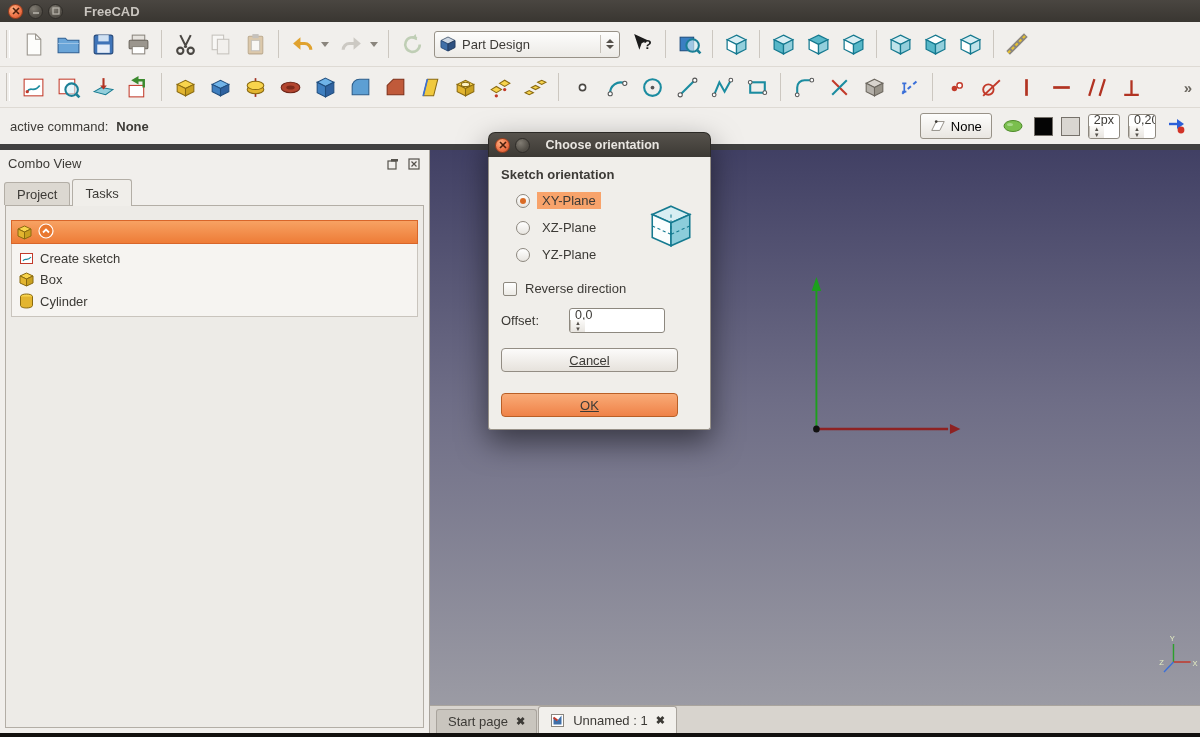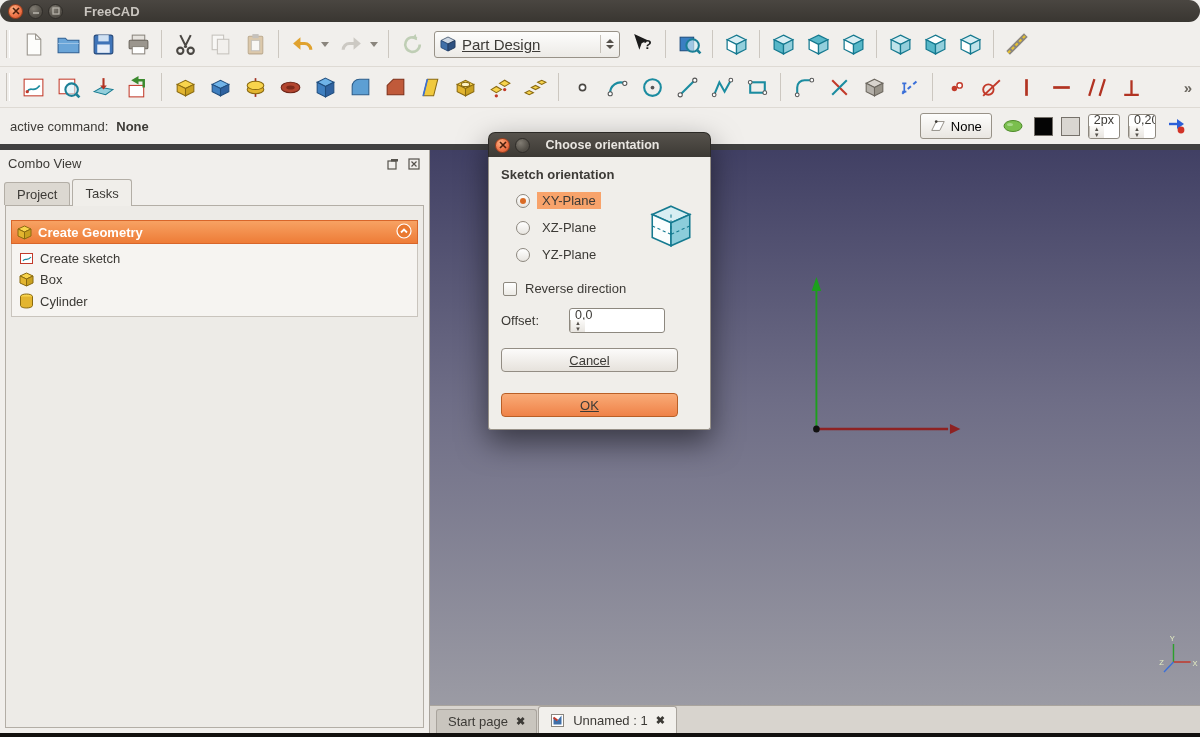--- a/index.html
+++ b/index.html
@@ -2,38 +2,38 @@
 <html><head>
 <meta charset="utf-8">
 <style>
   * { margin:0; padding:0; box-sizing:border-box; }
   html,body { width:1200px; height:737px; }
   body { font-family:"Liberation Sans", sans-serif; font-size:13px; color:#3c3a36; background:#12100e; position:relative; overflow:hidden; }
 
   .app { position:absolute; left:0; top:0; width:1200px; height:733px; display:flex; flex-direction:column; background:#f1efec; }
 
   
-  .titlebar { height:22px; background:linear-gradient(#4a4641,#393631); display:flex; align-items:center; padding:0 8px; gap:5px; flex:none;border-radius:11px; }
+  .titlebar { height:22px; background:linear-gradient(#4a4641,#393631); display:flex; align-items:center; padding:0 8px; gap:5px; flex:none; }
   .winbtn { width:15px; height:15px; border-radius:50%; display:flex; align-items:center; justify-content:center; flex:none; }
   .winbtn.close { background:radial-gradient(circle at 35% 30%, #fcae7f, #ee7146 60%, #c2522a); border:1px solid #9e3e1c; }
   .winbtn.aux { background:radial-gradient(circle at 35% 30%, #817c73, #524e47 65%); border:1px solid #2f2c28; }
   .wtitle { color:#c9c5bf; font-weight:bold; margin-left:16px; }
 
   
   .toolbar { display:flex; align-items:center; padding:0 4px; gap:1px; border-bottom:1px solid #dedad4; background:#f1efec; flex:none; }
   .row1 { height:45px; }
   .row2 { height:41px; }
   .grip { width:4px; height:28px; border-left:1px solid #c9c4bd; border-right:1px solid #ffffff; margin:0 5px 0 2px; flex:none; }
   .tb { width:34px; height:34px; border:0; background:transparent; display:flex; align-items:center; justify-content:center; padding:0; border-radius:3px; flex:none; }
   .ic { width:25px; height:25px; }
   .dim { opacity:.5; }
   .sep { width:1px; height:28px; background:#ccc7c0; margin:0 5px; flex:none; }
   .caret { width:0; height:0; border-left:4px solid transparent; border-right:4px solid transparent; border-top:5px solid #8a857d; margin:0 4px 0 1px; flex:none; }
   .wbcombo { height:27px; width:186px; border:1px solid #989288; border-radius:3px; background:linear-gradient(#fdfdfc,#eceae6); display:flex; align-items:center; gap:6px; padding:0 5px; margin:0 4px; flex:none; }
-  .wbtext { flex:1; font-size:15px;text-decoration:underline; }
+  .wbtext { flex:1; font-size:13px; }
   .combo-arrows { display:flex; flex-direction:column; gap:2px; padding-left:5px; border-left:1px solid #c5c0b8; height:18px; justify-content:center; }
   .combo-arrows i { display:block; width:0; height:0; border-left:4px solid transparent; border-right:4px solid transparent; }
   .combo-arrows .up { border-bottom:4px solid #55514b; }
   .combo-arrows .dn { border-top:4px solid #55514b; }
   .overflow { margin-left:auto; margin-right:4px; color:#6b6760; font-weight:bold; font-size:15px; }
 
   
   .tray { height:42px; display:flex; align-items:center; gap:8px; padding:0 10px; border-bottom:6px solid #404040; background:#f1efec; flex:none; }
   .tray-value { font-weight:bold; }
   .flexsp { flex:1; }
@@ -580,21 +580,20 @@
           </div>
       </div>
       <div class="cv-body">
         <div class="task-group">
           <div class="task-header">
             <svg width="15" height="15" viewBox="0 0 15 15">
                 <polygon points="7.5 1 14 4 7.5 7 1 4" fill="#f8d44c" stroke="#8a6a10"></polygon>
                 <polygon points="1 4 7.5 7 7.5 14 1 11" fill="#e3b52f" stroke="#8a6a10"></polygon>
                 <polygon points="14 4 7.5 7 7.5 14 14 11" fill="#caa11f" stroke="#8a6a10"></polygon>
               </svg>
-            <span class="th-text">Create Geometry</span>
             <span><svg width="16" height="16" viewBox="0 0 16 16">
                   <circle cx="8" cy="8" r="7" fill="#e9782f" stroke="#fff" stroke-width="1.2"></circle>
                   <path d="M5 9.5l3-3 3 3" stroke="#fff" stroke-width="1.8" fill="none"></path>
                 </svg></span>
           </div>
           <div class="task-items">
             <div class="task-item">
               <svg width="15" height="15" viewBox="0 0 15 15">
                   <rect x="1.5" y="2.5" width="12" height="10" fill="#fff" stroke="#c23a2a"></rect>
                   <path d="M4 10c2-4 4 1 8-4" stroke="#1b8ca0" fill="none" stroke-width="1.2"></path>

